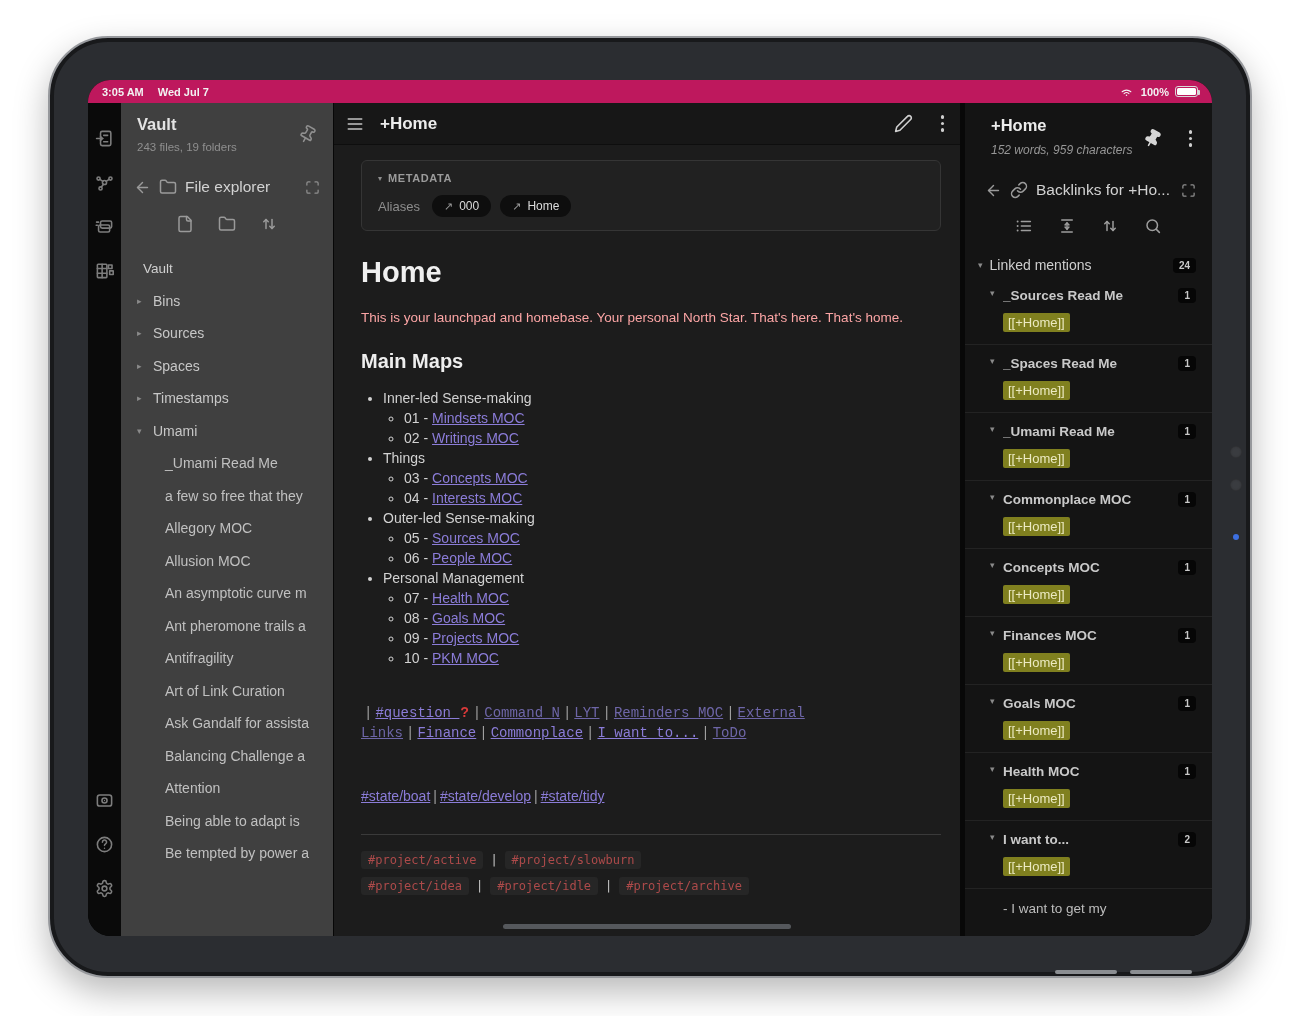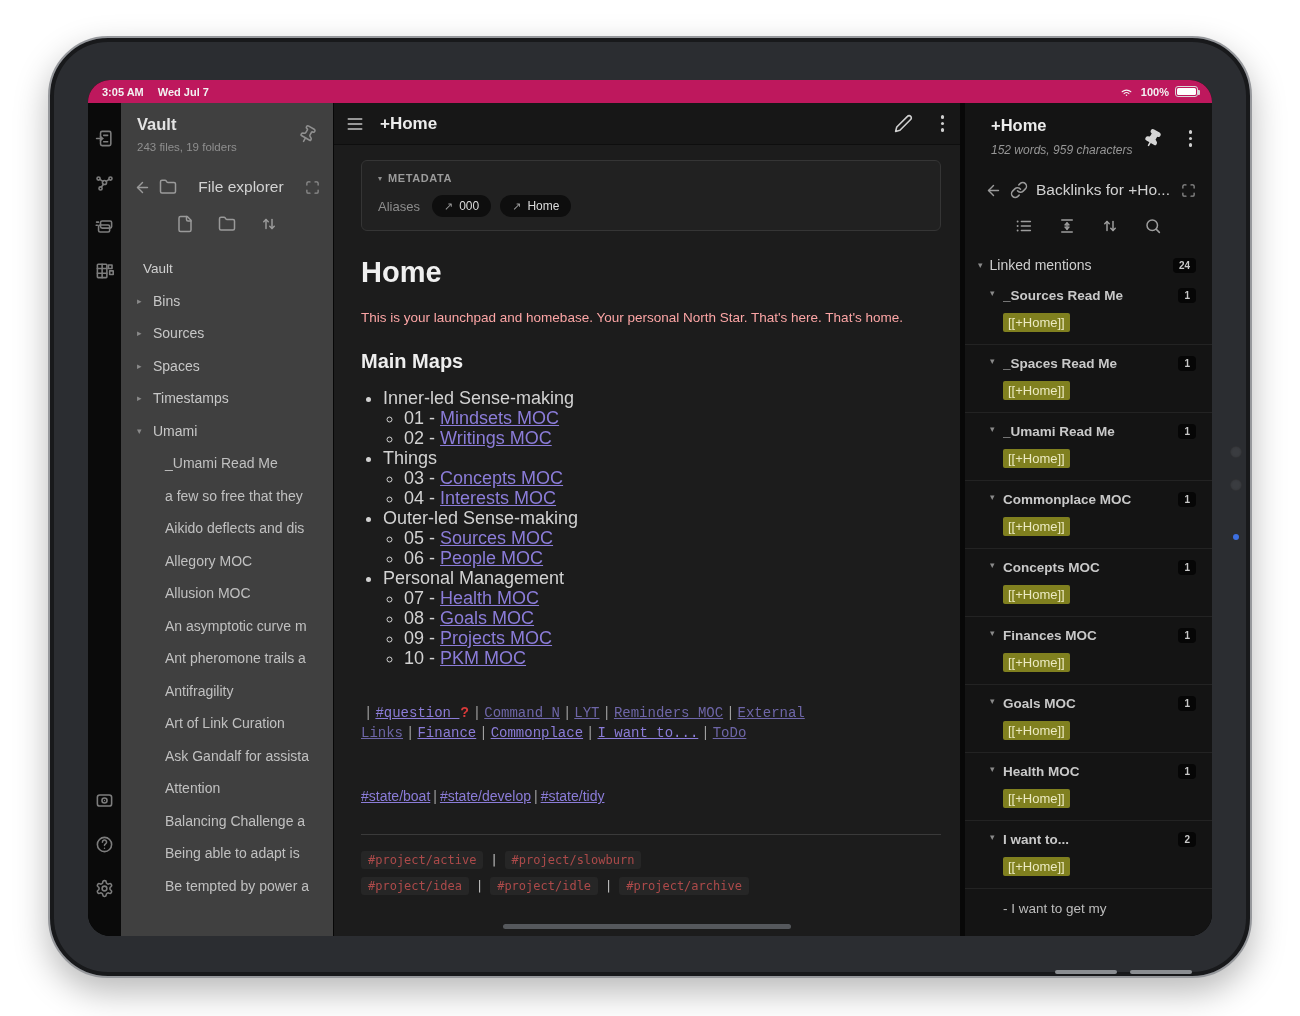--- a/index.html
+++ b/index.html
@@ -41,21 +41,21 @@
     padding:26px 0 38px;color:#7d7d7d;gap:25px;flex:0 0 auto;}
   .ribbon .ric{width:19px;height:19px;}
   .ribbon .spacer{flex:1;}
 
   
   .sidebar{width:212px;background:#404040;flex:0 0 auto;overflow:hidden;}
   .vault-head{padding:12px 16px 0;position:relative;}
   .vault-title{font-size:16.5px;font-weight:700;color:#e3e3e3;}
   .vault-stats{margin-top:7px;font-size:11.5px;color:#8f8f8f;}
   .vault-pin{position:absolute;right:16px;top:22px;width:19px;height:19px;color:#8f8f8f;transform:rotate(30deg);}
-  .fx-head{margin-top:25px;display:flex;align-items:center;gap:8px;padding:0 13px;color:#c9c9c9;text-align:center;}
+  .fx-head{margin-top:25px;display:flex;align-items:center;gap:8px;padding:0 13px;color:#c9c9c9;}
   .fx-head .back{width:17px;height:17px;color:#9a9a9a;}
   .fx-head .fold{width:18px;height:18px;color:#9a9a9a;}
   .fx-title{font-size:15.5px;color:#d2d2d2;flex:1;white-space:nowrap;}
   .fx-max{width:15px;height:15px;color:#8f8f8f;}
   .fx-actions{display:flex;justify-content:center;gap:24px;margin-top:19px;color:#9a9a9a;}
   .fx-actions .aic{width:18px;height:18px;}
   .tree{margin-top:19px;font-size:14px;color:#c7c7c7;}
   .trow{height:32.5px;display:flex;align-items:center;white-space:nowrap;overflow:hidden;}
   .trow.root{padding-left:22px;color:#d0d0d0;font-size:13.5px;}
   .trow.folder{padding-left:16px;gap:7px;}
@@ -77,21 +77,21 @@
   .meta-title{font-size:11px;font-weight:700;letter-spacing:.6px;color:#9b9b9b;}
   .meta-row{margin-top:11px;display:flex;align-items:center;gap:12px;}
   .meta-label{font-size:13px;color:#8d8d8d;}
   .pill{display:inline-flex;align-items:center;gap:6px;background:#0e0e0e;border-radius:13px;
     padding:4px 12px;font-size:12px;color:#dcdcdc;}
   .pill .arr{color:#9a9a9a;font-size:11px;}
   .pills{display:flex;gap:9px;}
   h1.note-h1{margin:25px 0 0;font-size:29px;font-weight:700;color:#f0f0f0;}
   p.intro{margin:21px 0 0;font-size:13.5px;color:#fca5a5;white-space:nowrap;}
   h2.note-h2{margin:25px 0 0;font-size:20px;font-weight:700;color:#eeeeee;}
-  ul.maps{margin:15px 0 0;padding-left:22px;font-size:18px;line-height:20px;color:#d2d2d2;}
+  ul.maps{margin:15px 0 0;padding-left:22px;font-size:14px;line-height:20px;color:#d2d2d2;}
   ul.maps ul{margin:0;padding-left:21px;}
   a.mlink{color:#8b7cd8;text-decoration:underline;cursor:pointer;}
   .quick{margin-top:35px;max-width:502px;font-size:14px;line-height:20px;font-family:Liberation Mono, monospace;}
   .pipe{color:#9f9f9f;padding:0 3px;}
   a.qlink{color:#8b7cd8;text-decoration:underline;cursor:pointer;}
   a.qlink.unresolved{color:#6e66a8;}
   .qmark{color:#d93a3a;font-weight:700;text-decoration:none;display:inline-block;padding:0 1px;}
   .state-row{margin-top:45px;font-size:14px;}
   hr.note-hr{margin:30px 0 0;border:none;border-top:1px solid #3a3a3a;width:580px;}
   .proj{margin-top:16px;font-family:"DejaVu Sans Mono",monospace;font-size:12px;}
@@ -264,30 +264,29 @@
             <span class="tri">▸</span>
             <span>Timestamps</span>
           </div>
           <div class="trow folder">
             <span class="tri">▾</span>
             <span>Umami</span>
           </div>
 
           <div class="trow file">_Umami Read Me</div>
           <div class="trow file">a few so free that they</div>
-          <div class="trow file">Aikido deflects and dis</div>
           <div class="trow file">Allegory MOC</div>
           <div class="trow file">Allusion MOC</div>
           <div class="trow file">An asymptotic curve m</div>
           <div class="trow file">Ant pheromone trails a</div>
           <div class="trow file">Antifragility</div>
           <div class="trow file">Art of Link Curation</div>
           <div class="trow file">Ask Gandalf for assista</div>
+          <div class="trow file">Balancing Challenge a</div>
           <div class="trow file">Attention</div>
-          <div class="trow file">Balancing Challenge a</div>
           <div class="trow file">Being able to adapt is</div>
           <div class="trow file">Be tempted by power a</div>
         </div>
       </div>
 
       <div class="main">
         <div class="main-header">
           <svg class="i burger" viewBox="0 0 24 24">
               <path d="M4 6h16M4 12h16M4 18h16"></path>
             </svg>

